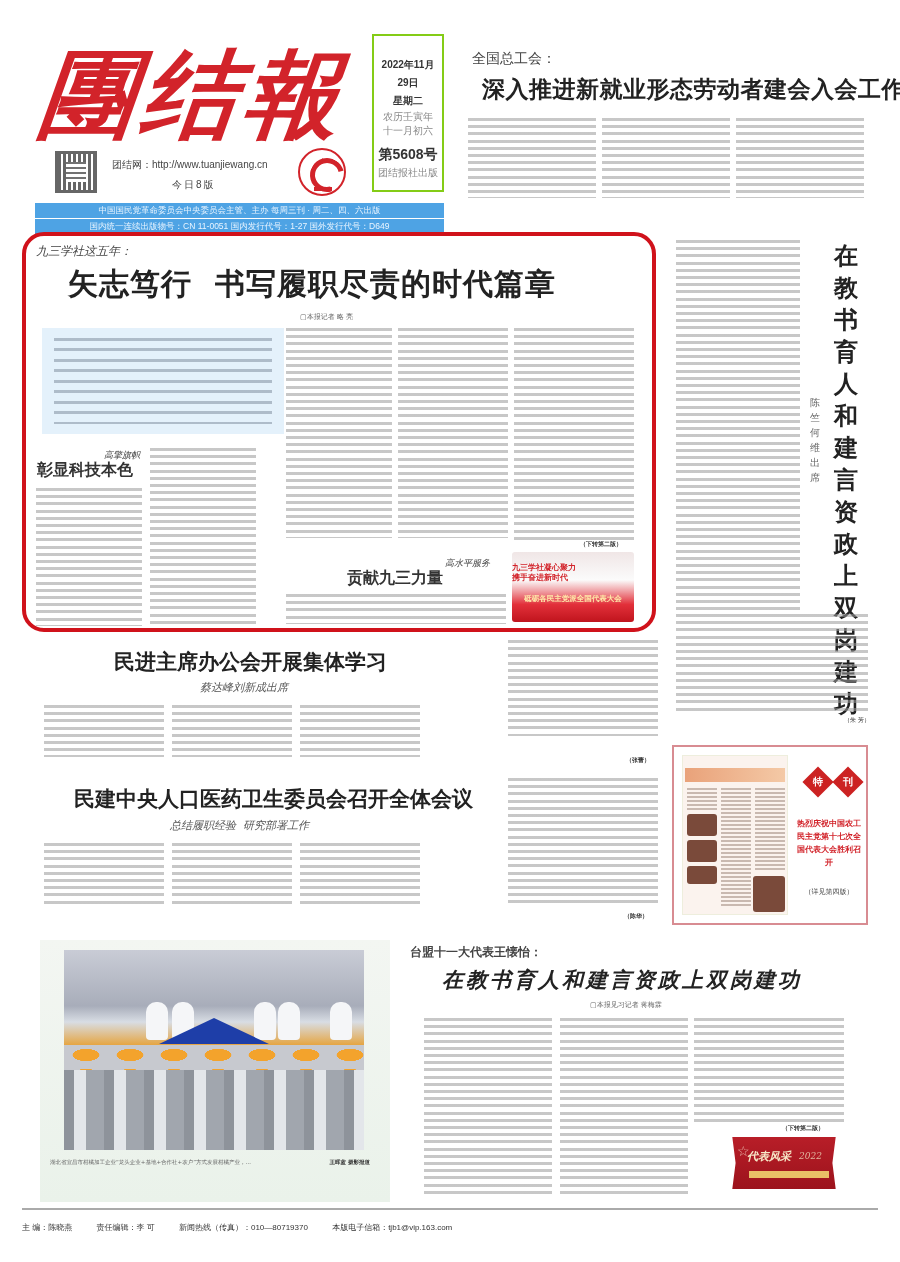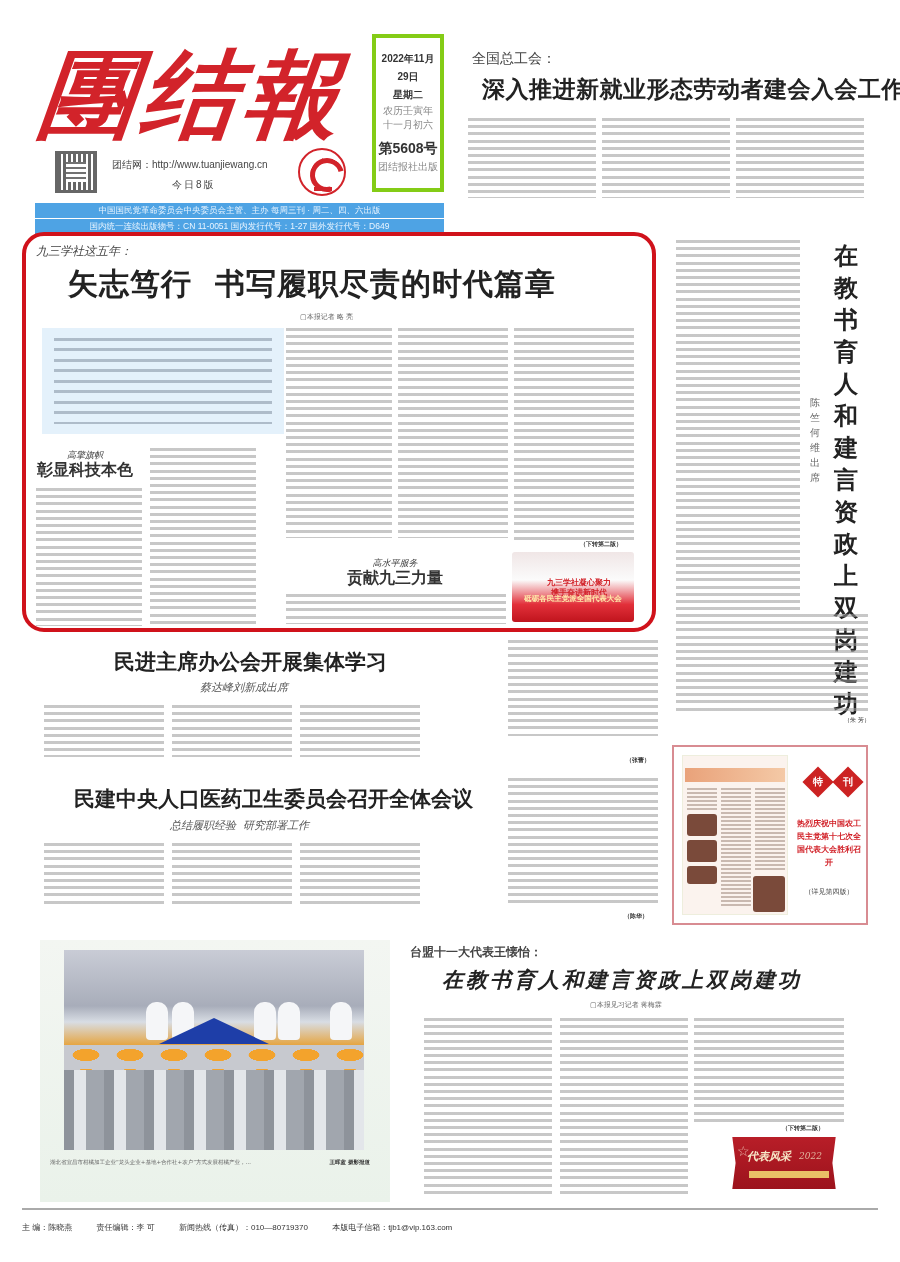--- a/index.html
+++ b/index.html
@@ -18,22 +18,22 @@
       #fff; border: 3px solid #333; opacity: 0.75; }
   .qr::after { content: ""; position: absolute; left: 8px; top: 8px; width: 20px; height: 20px;
     background: repeating-linear-gradient(0deg, #fff 0 3px, #444 3px 5px); }
   .site-url { left: 112px; top: 158px; width: 180px; font-family: "Liberation Sans", sans-serif; font-size: 10px; color: #444; }
   .today-edition { left: 172px; top: 178px; font-family: "Liberation Sans", sans-serif; font-size: 10px; color: #444; letter-spacing: 2px; }
   .emblem { left: 298px; top: 148px; width: 48px; height: 48px; border-radius: 50%; border: 2px solid #d2232a; }
   .emblem::before { content: ""; position: absolute; left: 10px; top: 8px; width: 24px; height: 24px; border-radius: 50%;
     border: 5px solid #d2232a; border-right-color: transparent; transform: rotate(30deg); }
   .emblem::after { content: ""; position: absolute; left: 14px; bottom: 3px; width: 18px; height: 4px; background: #d2232a; }
 
-  .datebox { left: 372px; top: 34px; width: 72px; height: 158px; border: 4px solid #84cc16;
-    text-align: center; font-family: "Liberation Sans", sans-serif; color: #333; padding-top: 12px; }
+  .datebox { left: 372px; top: 34px; width: 72px; height: 158px; border: 2px solid #84cc16;
+    text-align: center; font-family: "Liberation Sans", sans-serif; color: #333; padding-top: 20px; }
   .datebox .l { font-size: 10px; line-height: 18px; font-weight: bold; }
   .datebox .s { font-size: 10px; line-height: 14px; color: #888; }
   .datebox .big { font-size: 14px; font-weight: bold; line-height: 24px; margin-top: 4px; }
 
   .info-strip { left: 35px; width: 409px; height: 15px; background: #4ea3e4; color: #e8f4ff;
     font-family: "Liberation Sans", sans-serif; font-size: 8.5px; line-height: 15px; text-align: center; white-space: nowrap; overflow: hidden; }
   .info-strip.r1 { top: 203px; }
   .info-strip.r2 { top: 219px; }
 
   
@@ -41,25 +41,25 @@
   .headline { font-family: "DejaVu Serif", serif; font-weight: bold; color: #222; }
 
   .lines { background: repeating-linear-gradient(180deg, #9a9a9a 0 3px, transparent 3px 7.2px); opacity: 0.55; }
 
   
   .highlight-box { left: 22px; top: 232px; width: 634px; height: 400px; border: 4px solid #d0121b; border-radius: 22px; }
 
   .lead-summary { left: 42px; top: 328px; width: 242px; height: 106px; background: #e4f1fb; padding: 10px 12px; }
 
   .subhead-red { font-family: "DejaVu Sans", sans-serif; color: #333; font-size: 16px; text-align: center; font-weight: bold; line-height: 16px; }
-  .subhead-small { font-family: "DejaVu Serif", serif; font-style: italic; color: #444; font-size: 9px; text-align: center; line-height: 14px; }
+  .subhead-small { font-family: "DejaVu Serif", serif; font-style: italic; color: #444; font-size: 9px; text-align: right; line-height: 14px; }
 
   .banner-img { left: 512px; top: 552px; width: 122px; height: 70px; border-radius: 3px;
     background: linear-gradient(180deg, #f0e6e6 0%, #fbfbfb 40%, #e2303a 75%, #c0141d 100%); overflow: hidden; }
-  .banner-img .t1 { position: absolute; left: 12px; right: 0; top: 10px; text-align: center; color: #d2232a; font-size: 8px; font-weight: bold; font-family: "DejaVu Serif", serif; line-height: 10px; margin-top: 15px; }
+  .banner-img .t1 { position: absolute; left: 0; right: 0; top: 10px; text-align: left; color: #d2232a; font-size: 8px; font-weight: bold; font-family: "DejaVu Serif", serif; line-height: 10px; }
   .banner-img .t2 { position: absolute; left: 0; right: 0; top: 42px; text-align: center; color: #ffe9a8; font-size: 7.5px; font-weight: bold; font-family: "DejaVu Serif", serif; }
 
   
   .vert-headline { left: 830px; top: 240px; width: 32px; font-family: "DejaVu Serif", serif; font-weight: bold; font-size: 24px; line-height: 32px; color: #222; text-align: center; }
   .vert-sub { left: 808px; top: 395px; width: 14px; font-family: "DejaVu Serif", serif; font-size: 10px; line-height: 15px; color: #666; text-align: center; }
 
   
   .ad-box { left: 672px; top: 745px; width: 196px; height: 180px; border: 2px solid #d88c92; background: #fff; }
   .ad-thumb { position: absolute; left: 8px; top: 8px; width: 106px; height: 160px; background: #fbf3ee; border: 1px solid #eed; }
   .ad-thumb .band { position: absolute; left: 2px; right: 2px; top: 12px; height: 14px; background: linear-gradient(90deg, #e9a27a, #f4c9a6); }

